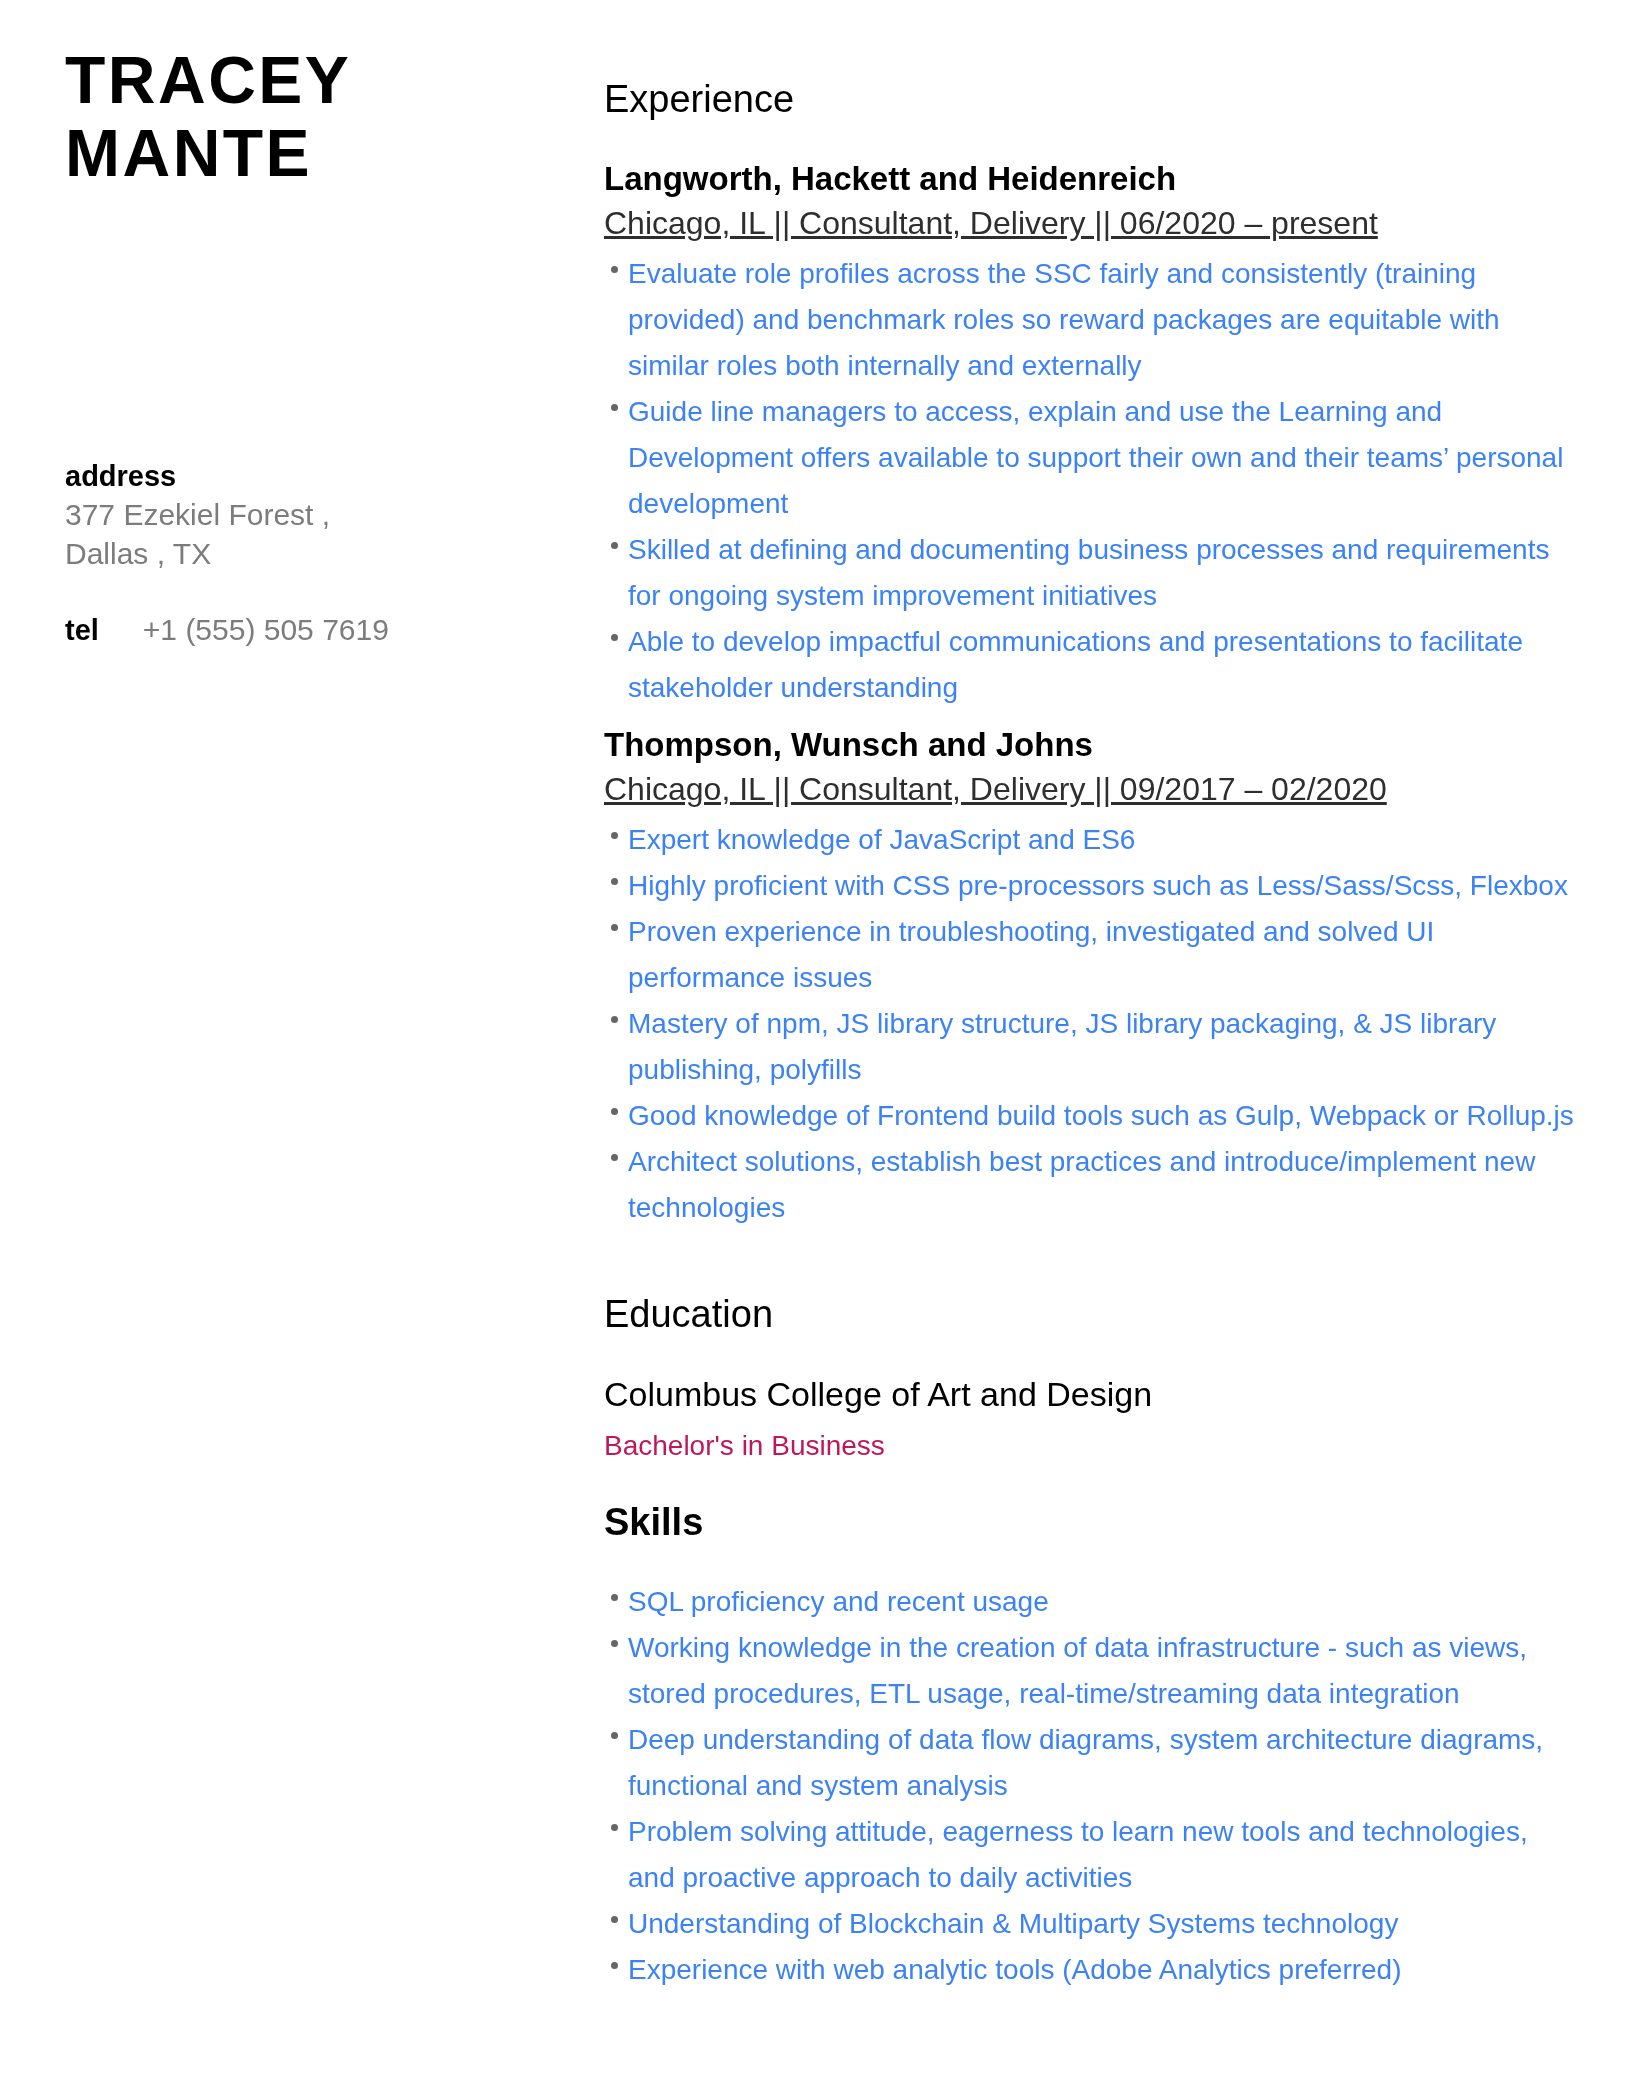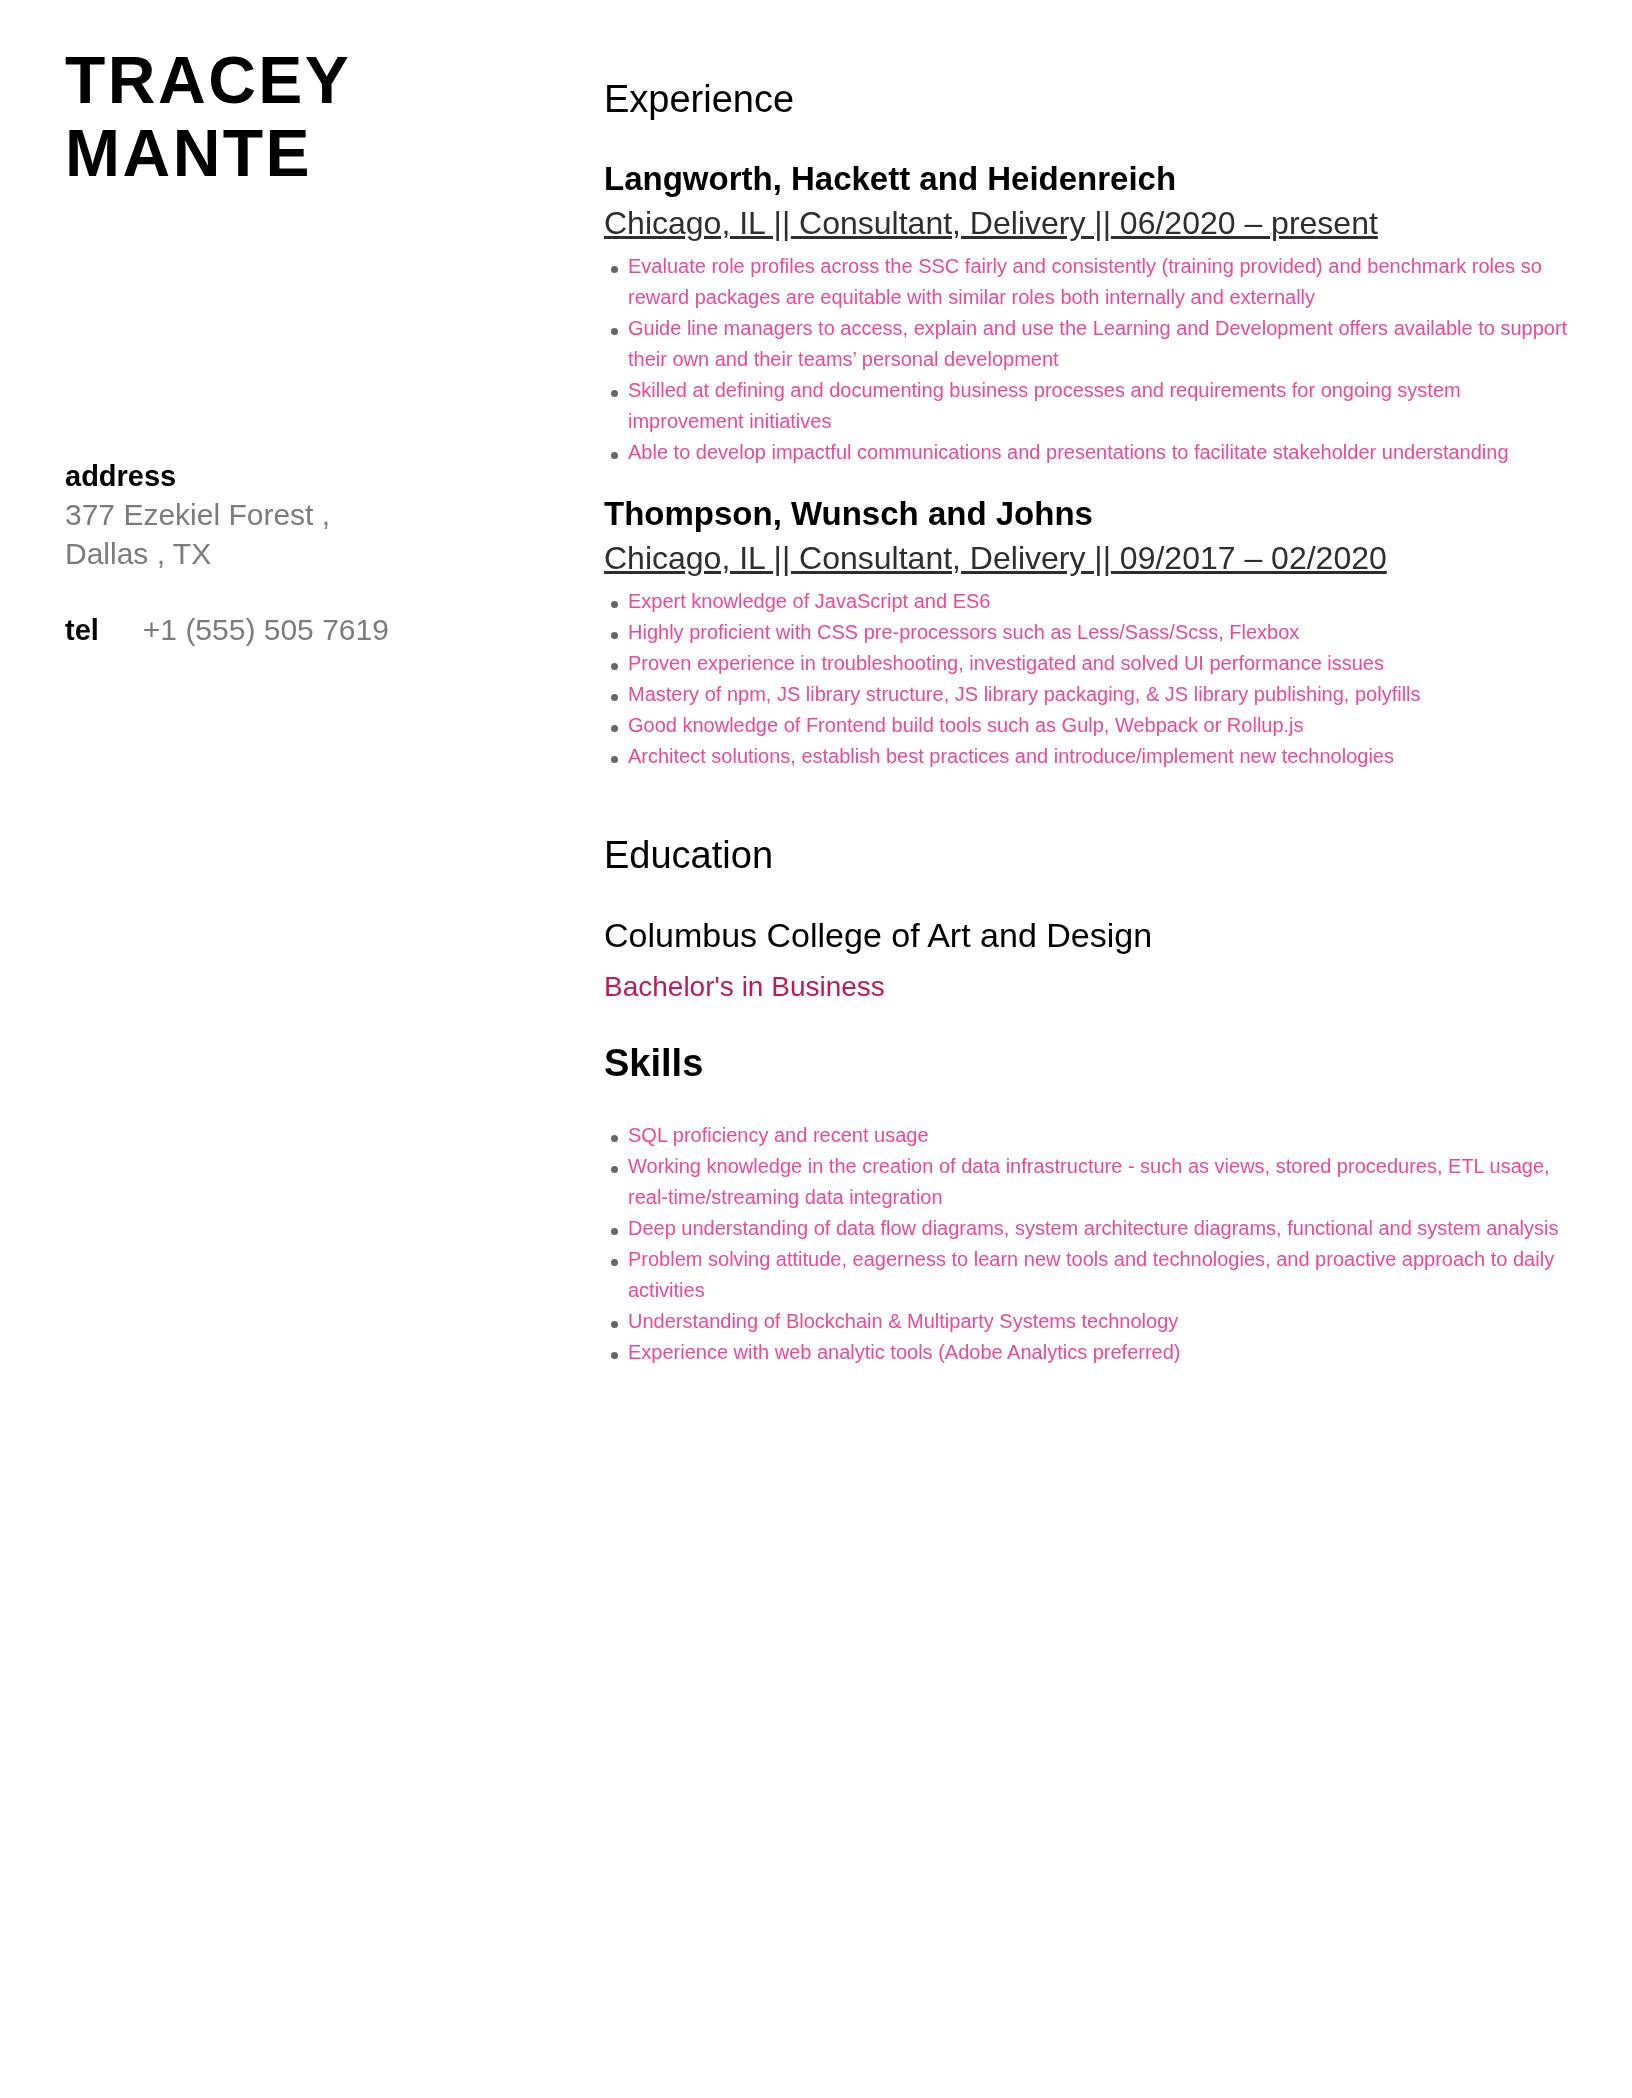--- a/index.html
+++ b/index.html
@@ -69,35 +69,35 @@
   .heading-experience { margin-top: 76px; }
   .heading-education  { margin-top: 60px; }
   .heading-skills     { margin-top: 33px; font-weight: bold; }
   .job-company {
     margin-top: 37px;
     font-size: 33px;
     line-height: 40px;
     font-weight: 700;
     color: #000000;
   }
-  .job-company.second { margin-top: 26px; }
+  .job-company.second { margin-top: 14px; }
   .job-meta {
     margin-top: 4px;
     font-size: 32px;
     line-height: 40px;
     color: #2e2e2e;
     text-decoration: underline;
   }
   ul.bullets {
     margin: 8px 0 0 0;
     padding: 0;
     list-style: none;
-    font-size: 20px;
-    line-height: 31px;
-    color: #ec4899;
+    font-size: 28px;
+    line-height: 46px;
+    color: #3b82f6;
   }
   ul.bullets.skills { margin-top: 34px; }
   ul.bullets li {
     position: relative;
     padding-left: 24px;
   }
   ul.bullets li::before {
     content: "";
     position: absolute;
     left: 7px;

